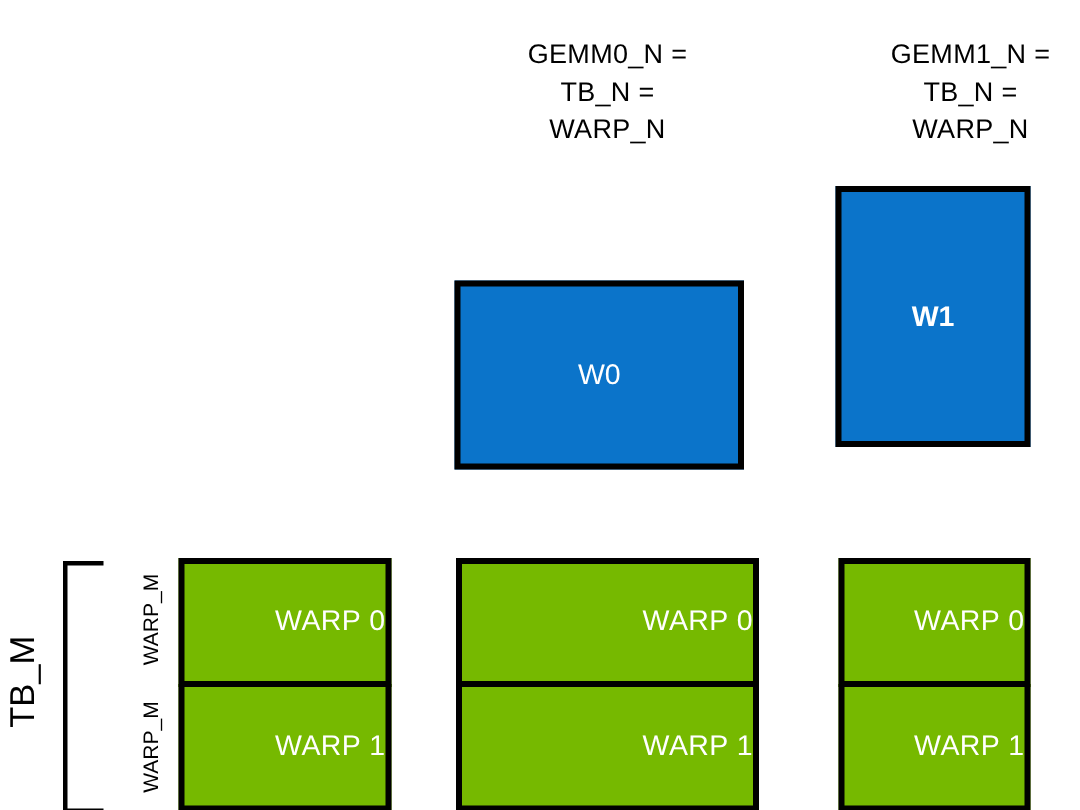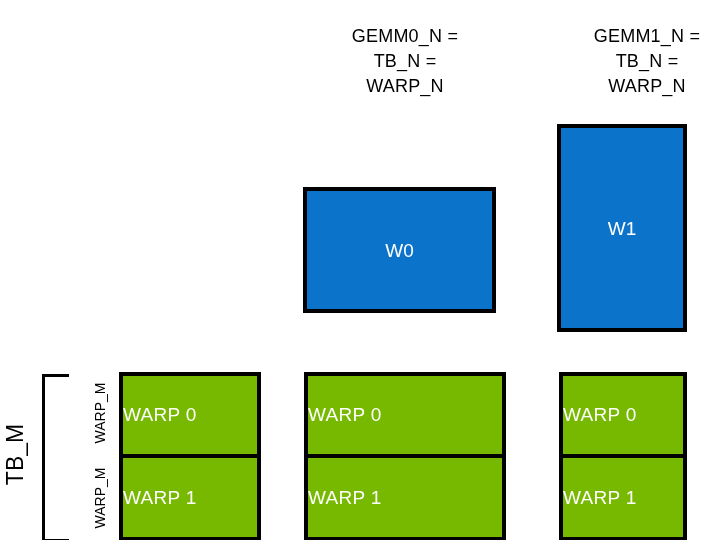--- a/index.html
+++ b/index.html
@@ -45,42 +45,42 @@
     display: flex;
     align-items: center;
     justify-content: center;
   }
   .blue-box .box-label {
     color: #ffffff;
     font-size: 19px;
     line-height: 19px;
   }
   #blue-w0 { left: 303px; top: 171px; width: 193px; height: 126px; }
-  #blue-w1 { left: 557px; top: 108px; width: 130px; height: 208px; }
+  #blue-w1 { left: 557px; top: 108px; width: 130px; height: 174px; font-weight: bold; }
 
   
   .green-col {
     position: absolute;
     top: 356px;
     height: 169px;
     display: flex;
     flex-direction: column;
   }
   #green-col-0 { left: 119px; width: 142px; }
   #green-col-1 { left: 304px; width: 202px; }
   #green-col-2 { left: 559px; width: 128px; }
 
   .green-box {
     flex: 1 1 50%;
     background: #76B900;
     border: 4px solid #000000;
     box-sizing: border-box;
     display: flex;
     align-items: center;
-    justify-content: flex-start;
+    justify-content: flex-end;
   }
   .green-box + .green-box {
     border-top-width: 2px;
     margin-top: -2px;
   }
   .green-box .box-label {
     color: #ffffff;
     font-size: 19px;
     line-height: 19px;
     letter-spacing: 0.3px;

